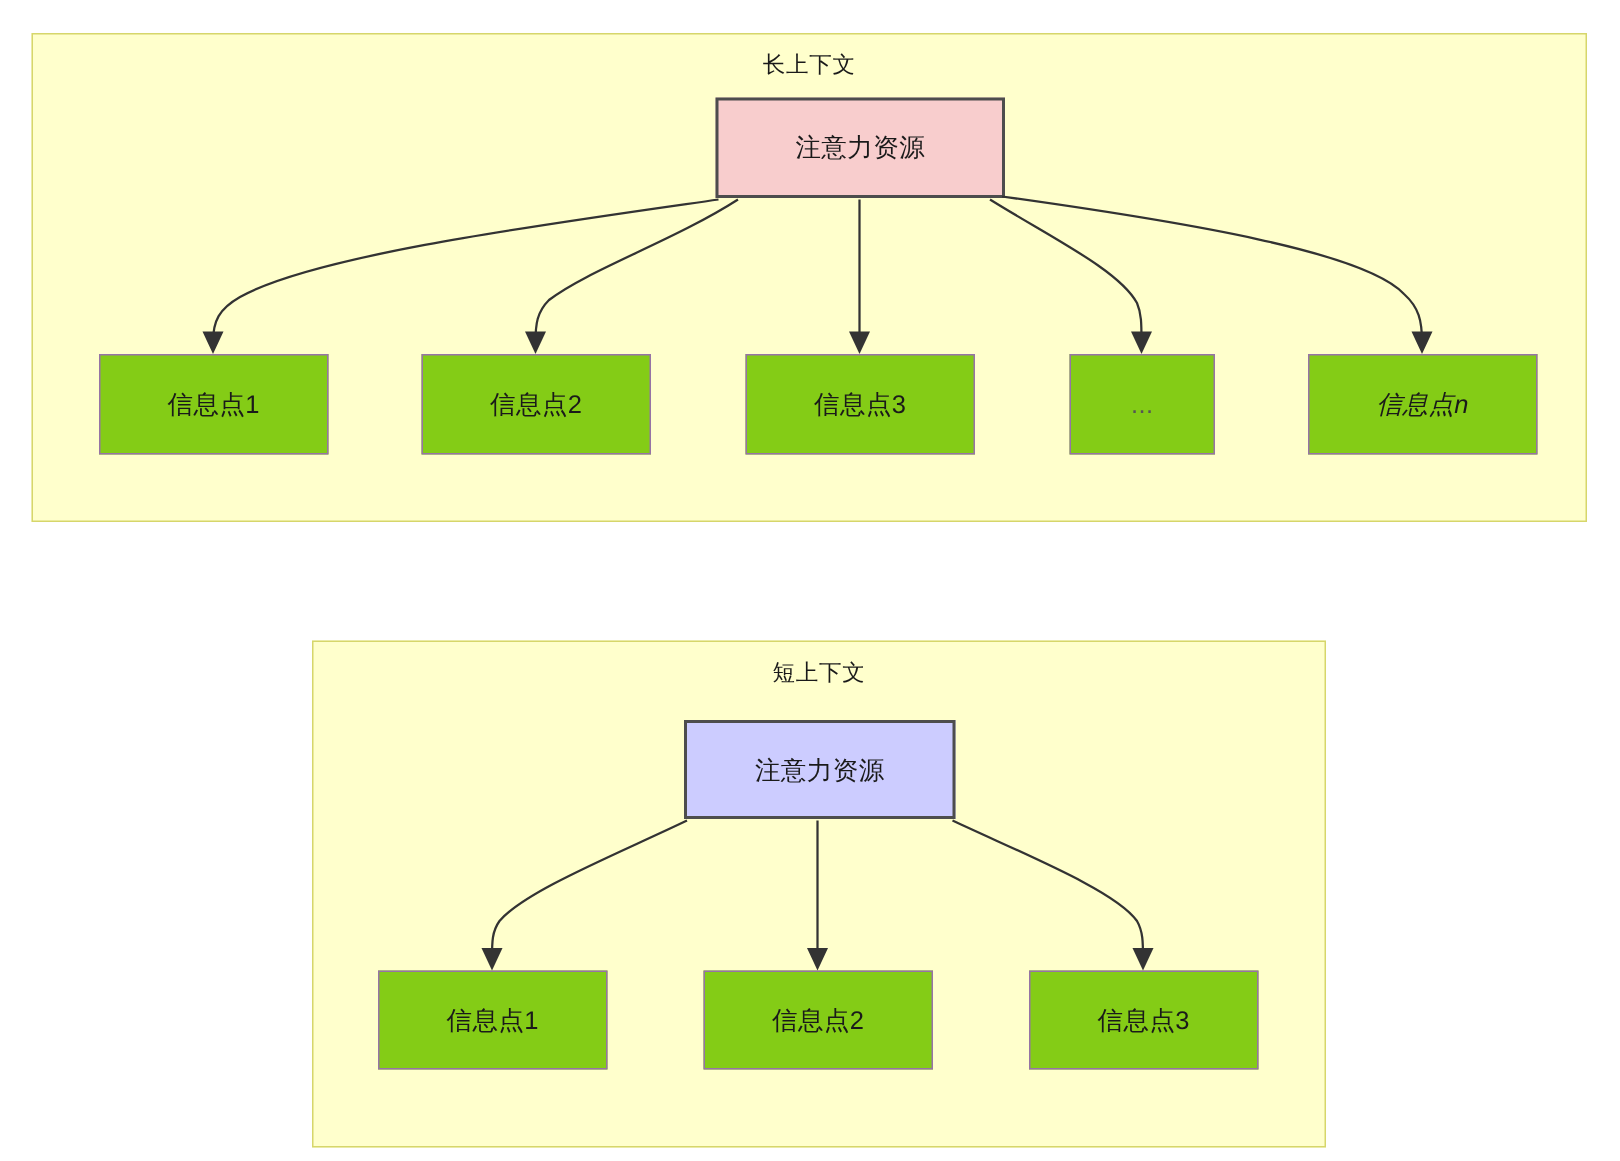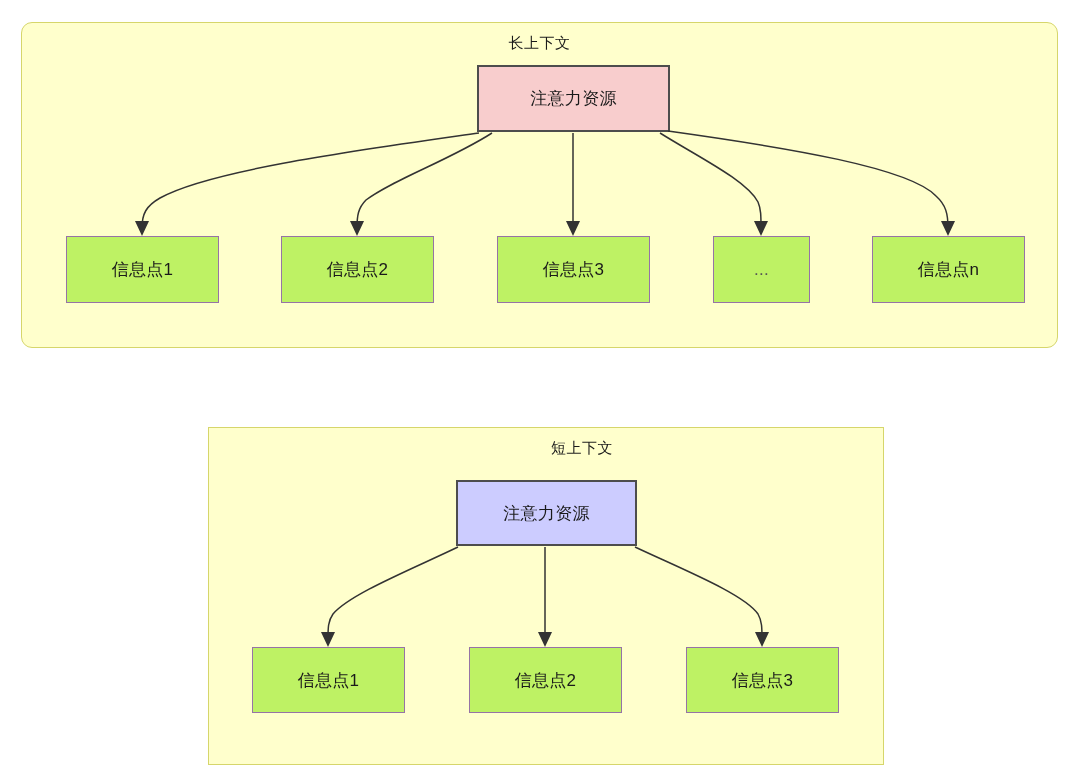--- a/index.html
+++ b/index.html
@@ -48,21 +48,21 @@
   }
   .node-root {
     background: #f8cdcd;
     border: 2.4px solid #4d4d4d;
   }
   .node-root-blue {
     background: #ccccff;
     border: 2.4px solid #4d4d4d;
   }
   .node-leaf {
-    background: #bef264;
+    background: #84cc16;
     border: 1.6px solid #9673a6;
   }
   .edge-layer {
     position: absolute;
     left: 0; top: 0;
     width: 1080px;
     height: 774px;
     pointer-events: none;
     overflow: visible;
   }
@@ -74,21 +74,21 @@
   .arrowhead {
     fill: #333333;
     stroke: none;
   }
 </style>
 </head>
 <body>
 
 <div id="canvas">
 
-  <div class="group-box" style="left:21px; top:22px; width:1037px; height:326px;border-radius:11px;">
+  <div class="group-box" style="left:21px; top:22px; width:1037px; height:326px;">
     <div class="group-title" style="top:11px;">长上下文</div>
   </div>
 
   <div class="node node-root" style="left:477px; top:65px; width:193px; height:67px;">
     <span>注意力资源</span>
   </div>
 
   <div class="node node-leaf" style="left:66px; top:236px; width:153px; height:67px;">
     <span>信息点1</span>
   </div>
@@ -98,26 +98,26 @@
   </div>
 
   <div class="node node-leaf" style="left:497px; top:236px; width:153px; height:67px;">
     <span>信息点3</span>
   </div>
 
   <div class="node node-leaf" style="left:713px; top:236px; width:97px; height:67px;">
     <span style="color:#555;">...</span>
   </div>
 
-  <div class="node node-leaf" style="left:872px; top:236px; width:153px; height:67px;">
+  <div class="node node-leaf" style="left:872px; top:236px; width:153px; height:67px;font-style:italic;">
     <span>信息点n</span>
   </div>
 
   <div class="group-box" style="left:208px; top:427px; width:676px; height:338px;">
-    <div class="group-title" style="top:11px;margin-left:36px;">短上下文</div>
+    <div class="group-title" style="top:11px;">短上下文</div>
   </div>
 
   <div class="node node-root-blue" style="left:456px; top:480px; width:181px; height:66px;">
     <span>注意力资源</span>
   </div>
 
   <div class="node node-leaf" style="left:252px; top:647px; width:153px; height:66px;">
     <span>信息点1</span>
   </div>
 

